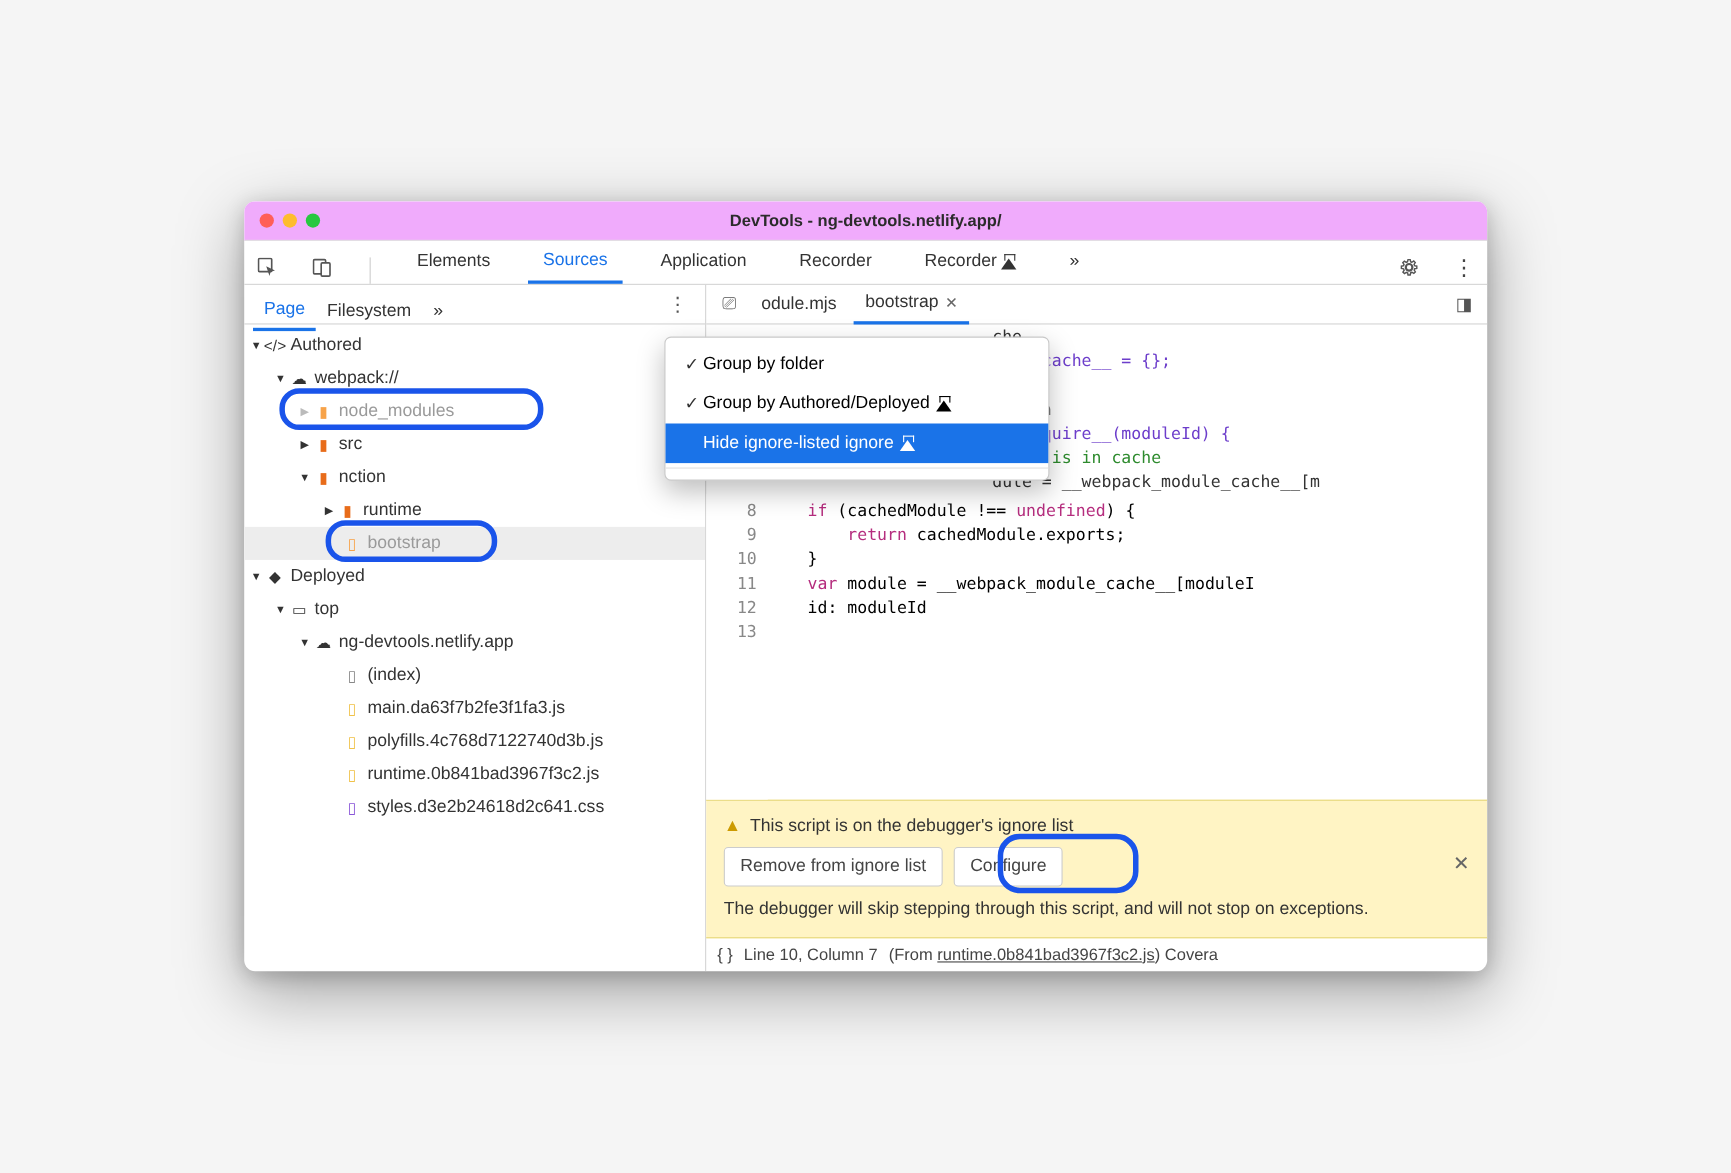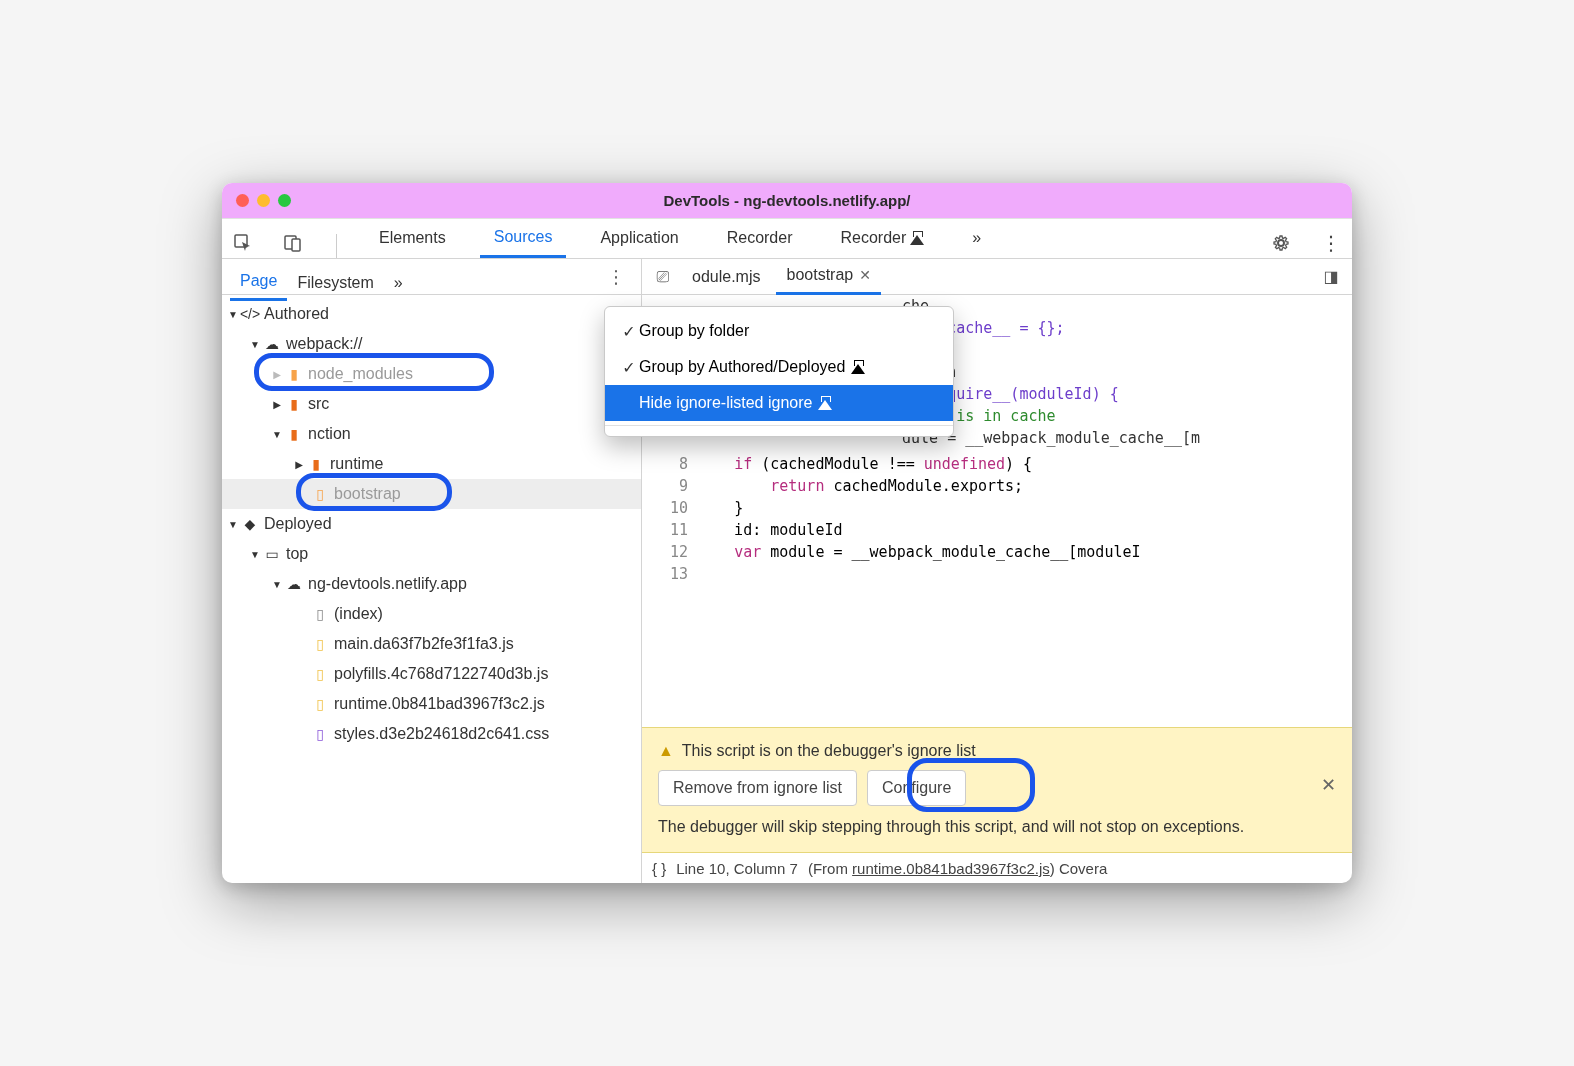--- a/index.html
+++ b/index.html
@@ -282,22 +282,22 @@
           <div>9</div>
           <div>10</div>
           <div>11</div>
           <div>12</div>
           <div>13</div>
         </div>
         <div class="code" style="top:154px;">
           <div>    <span class="c-kw">if</span><span> (cachedModule !== </span><span class="c-kw">undefined</span><span>) {</span></div>
           <div>        <span class="c-kw">return</span><span> cachedModule.exports;</span></div>
           <div>    <span>}</span></div>
+          <div>    <span class="c-kw">var</span><span> module = __webpack_module_cache__[moduleI</span></div>
           <div><span>    id: moduleId</span></div>
-          <div>    <span class="c-kw">var</span><span> module = __webpack_module_cache__[moduleI</span></div>
         </div>
       </div>
 
       <div class="infobar" style="position:relative;">
         <div class="row1">
           <span class="warn">▲</span>
           <span>This script is on the debugger's ignore list</span>
         </div>
         <div class="btn-row">
           <button class="ibtn">Remove from ignore list</button>

